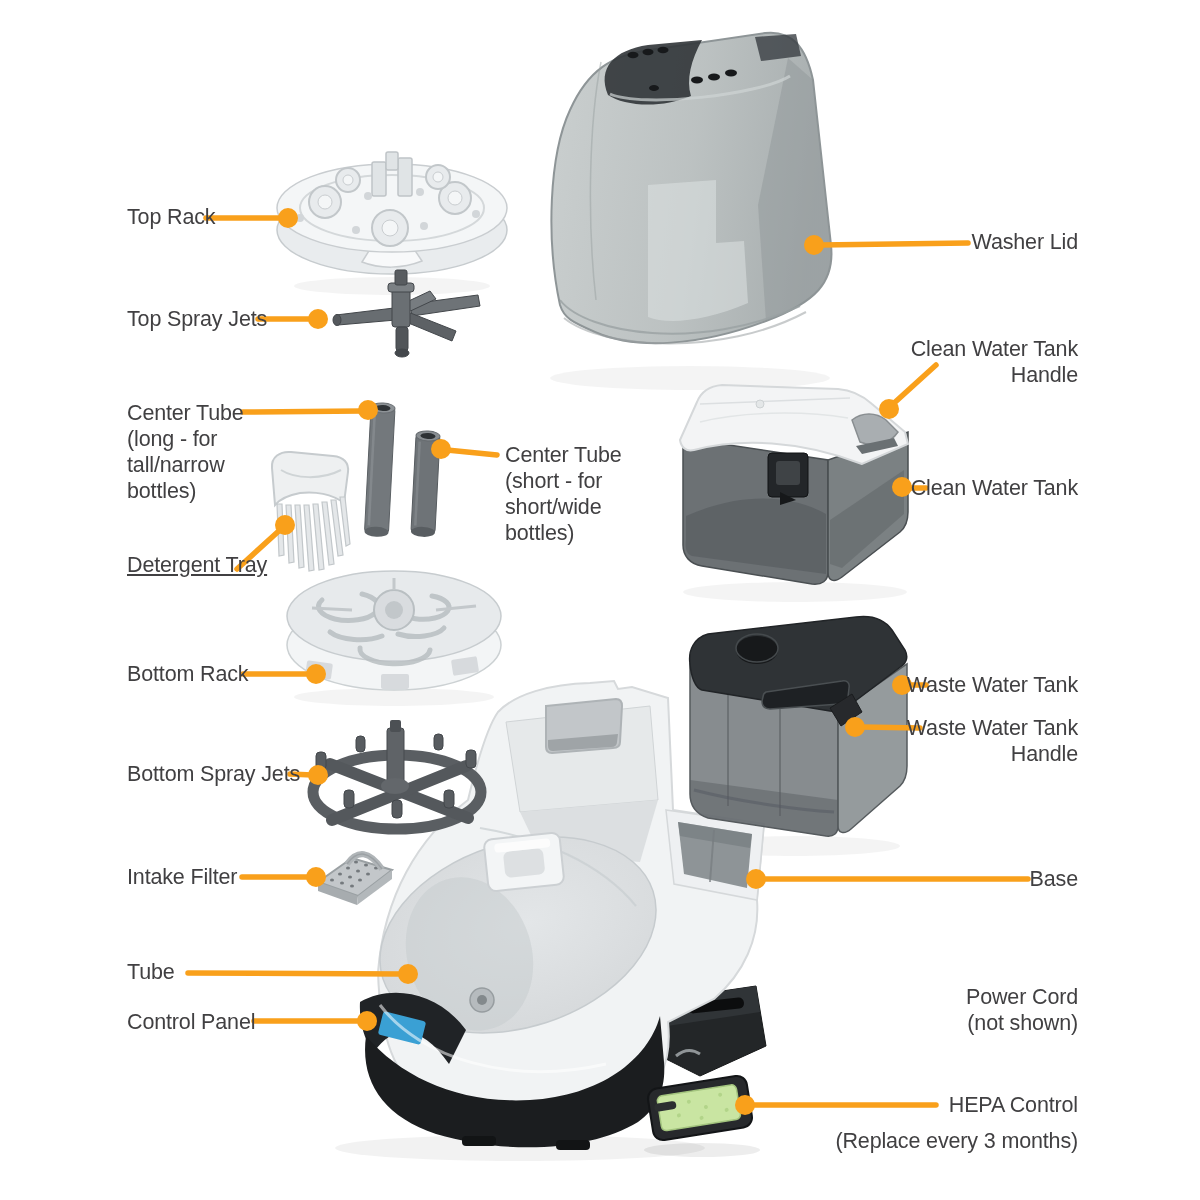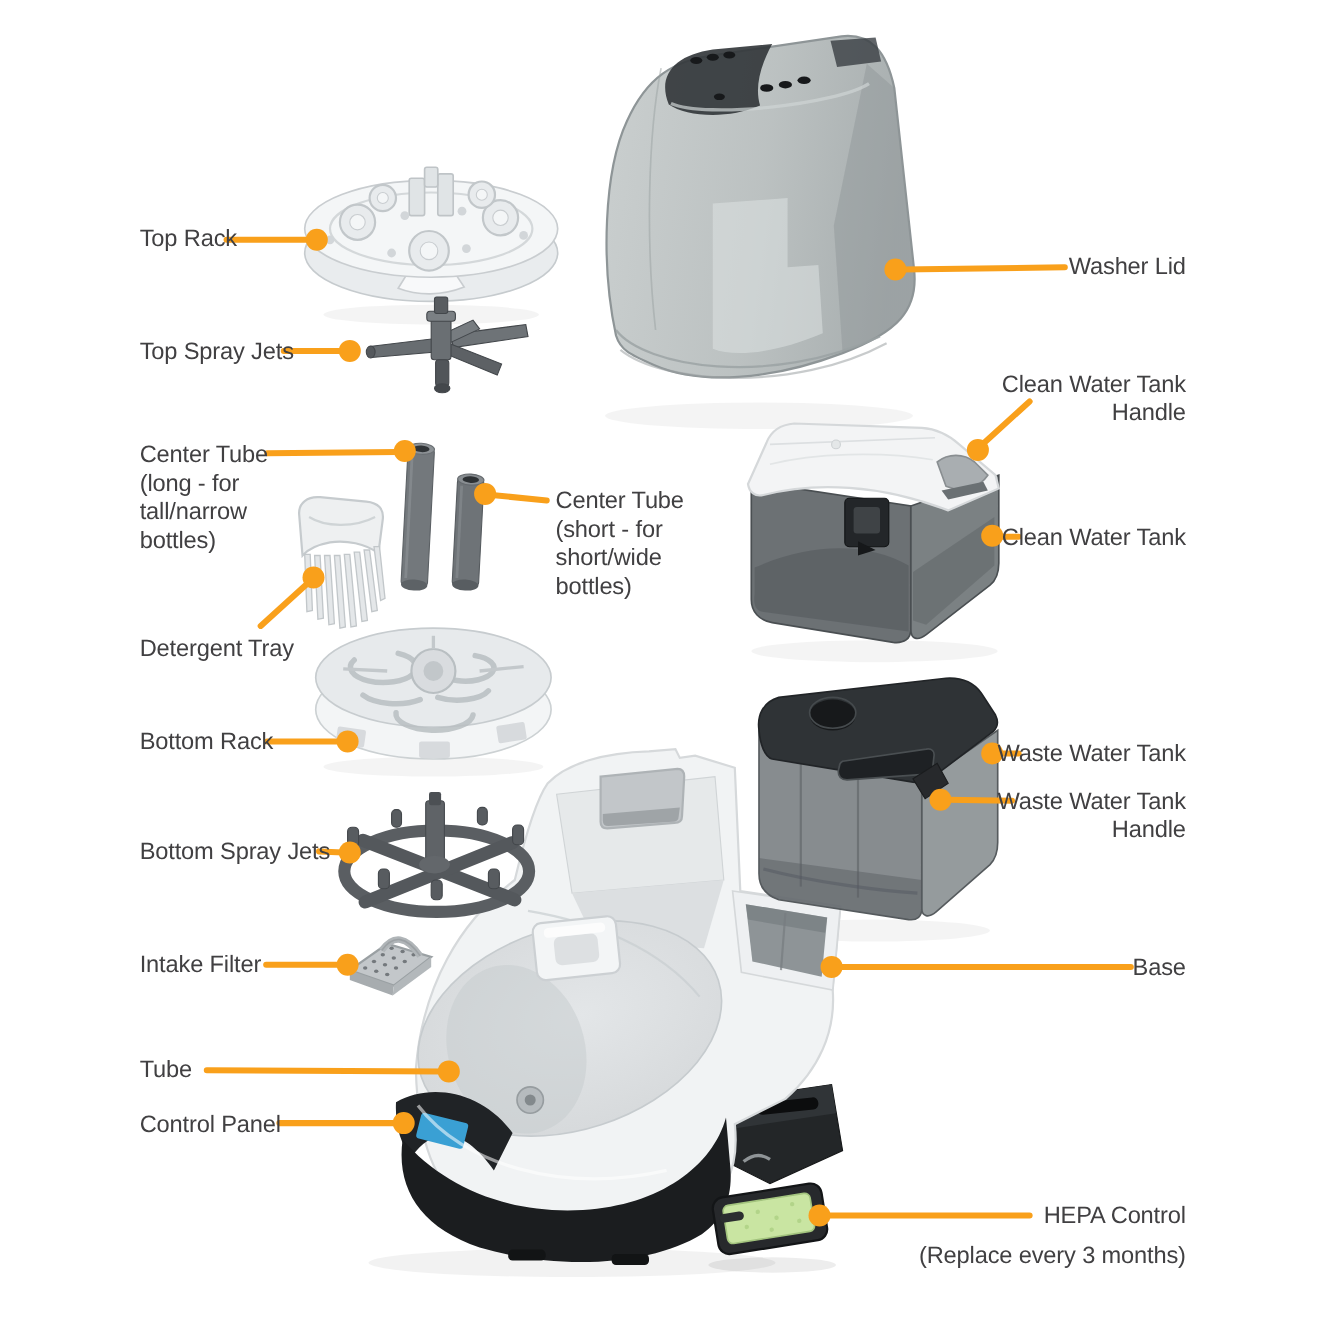--- a/index.html
+++ b/index.html
@@ -400,31 +400,33 @@
   <div class="label" style="left:127px; top:204px;">Top Rack</div>
   <div class="label" style="left:127px; top:306px;">Top Spray Jets</div>
   <div class="label" style="left:127px; top:400px;">Center Tube
 (long - for
 tall/narrow
 bottles)</div>
   <div class="label" style="left:505px; top:442px;">Center Tube
 (short - for
 short/wide
 bottles)</div>
-  <div class="label" style="left:127px; top:576px;">Detergent Tray</div>
+  <div class="label" style="left:127px; top:552px;text-decoration:underline;">Detergent Tray</div>
   <div class="label" style="left:127px; top:661px;">Bottom Rack</div>
   <div class="label" style="left:127px; top:761px;">Bottom Spray Jets</div>
   <div class="label" style="left:127px; top:864px;">Intake Filter</div>
   <div class="label" style="left:127px; top:959px;">Tube</div>
   <div class="label" style="left:127px; top:1009px;">Control Panel</div>
 
   <div class="label right" style="right:122px; top:229px;">Washer Lid</div>
   <div class="label right" style="right:122px; top:336px;">Clean Water Tank
 Handle</div>
   <div class="label right" style="right:122px; top:475px;">Clean Water Tank</div>
   <div class="label right" style="right:122px; top:672px;">Waste Water Tank</div>
   <div class="label right" style="right:122px; top:715px;">Waste Water Tank
 Handle</div>
   <div class="label right" style="right:122px; top:866px;">Base</div>
+  <div class="label right" style="right:122px; top:984px;">Power Cord
+(not shown)</div>
   <div class="label right" style="right:122px; top:1092px;">HEPA Control</div>
   <div class="label right" style="right:122px; top:1128px;">(Replace every 3 months)</div>
 
 </div>
 
 </body></html>

